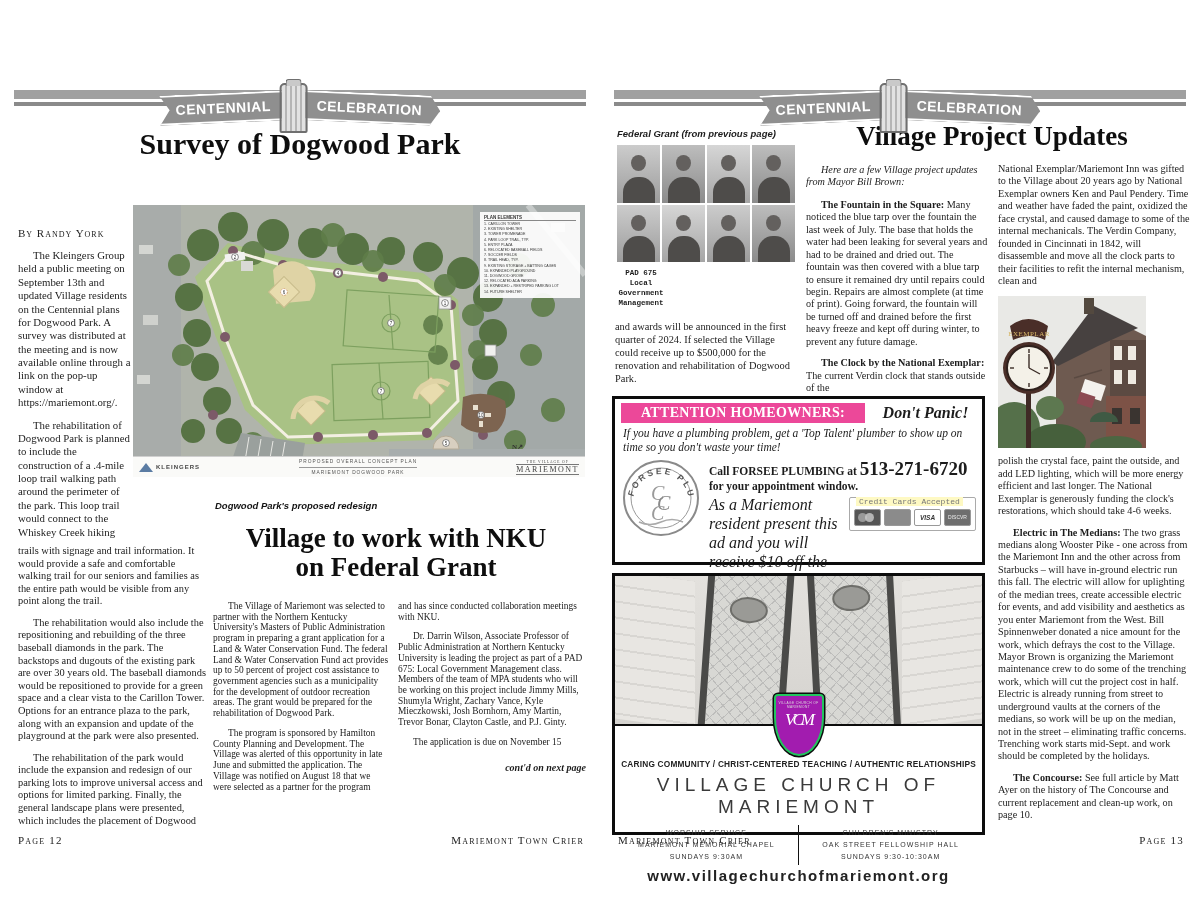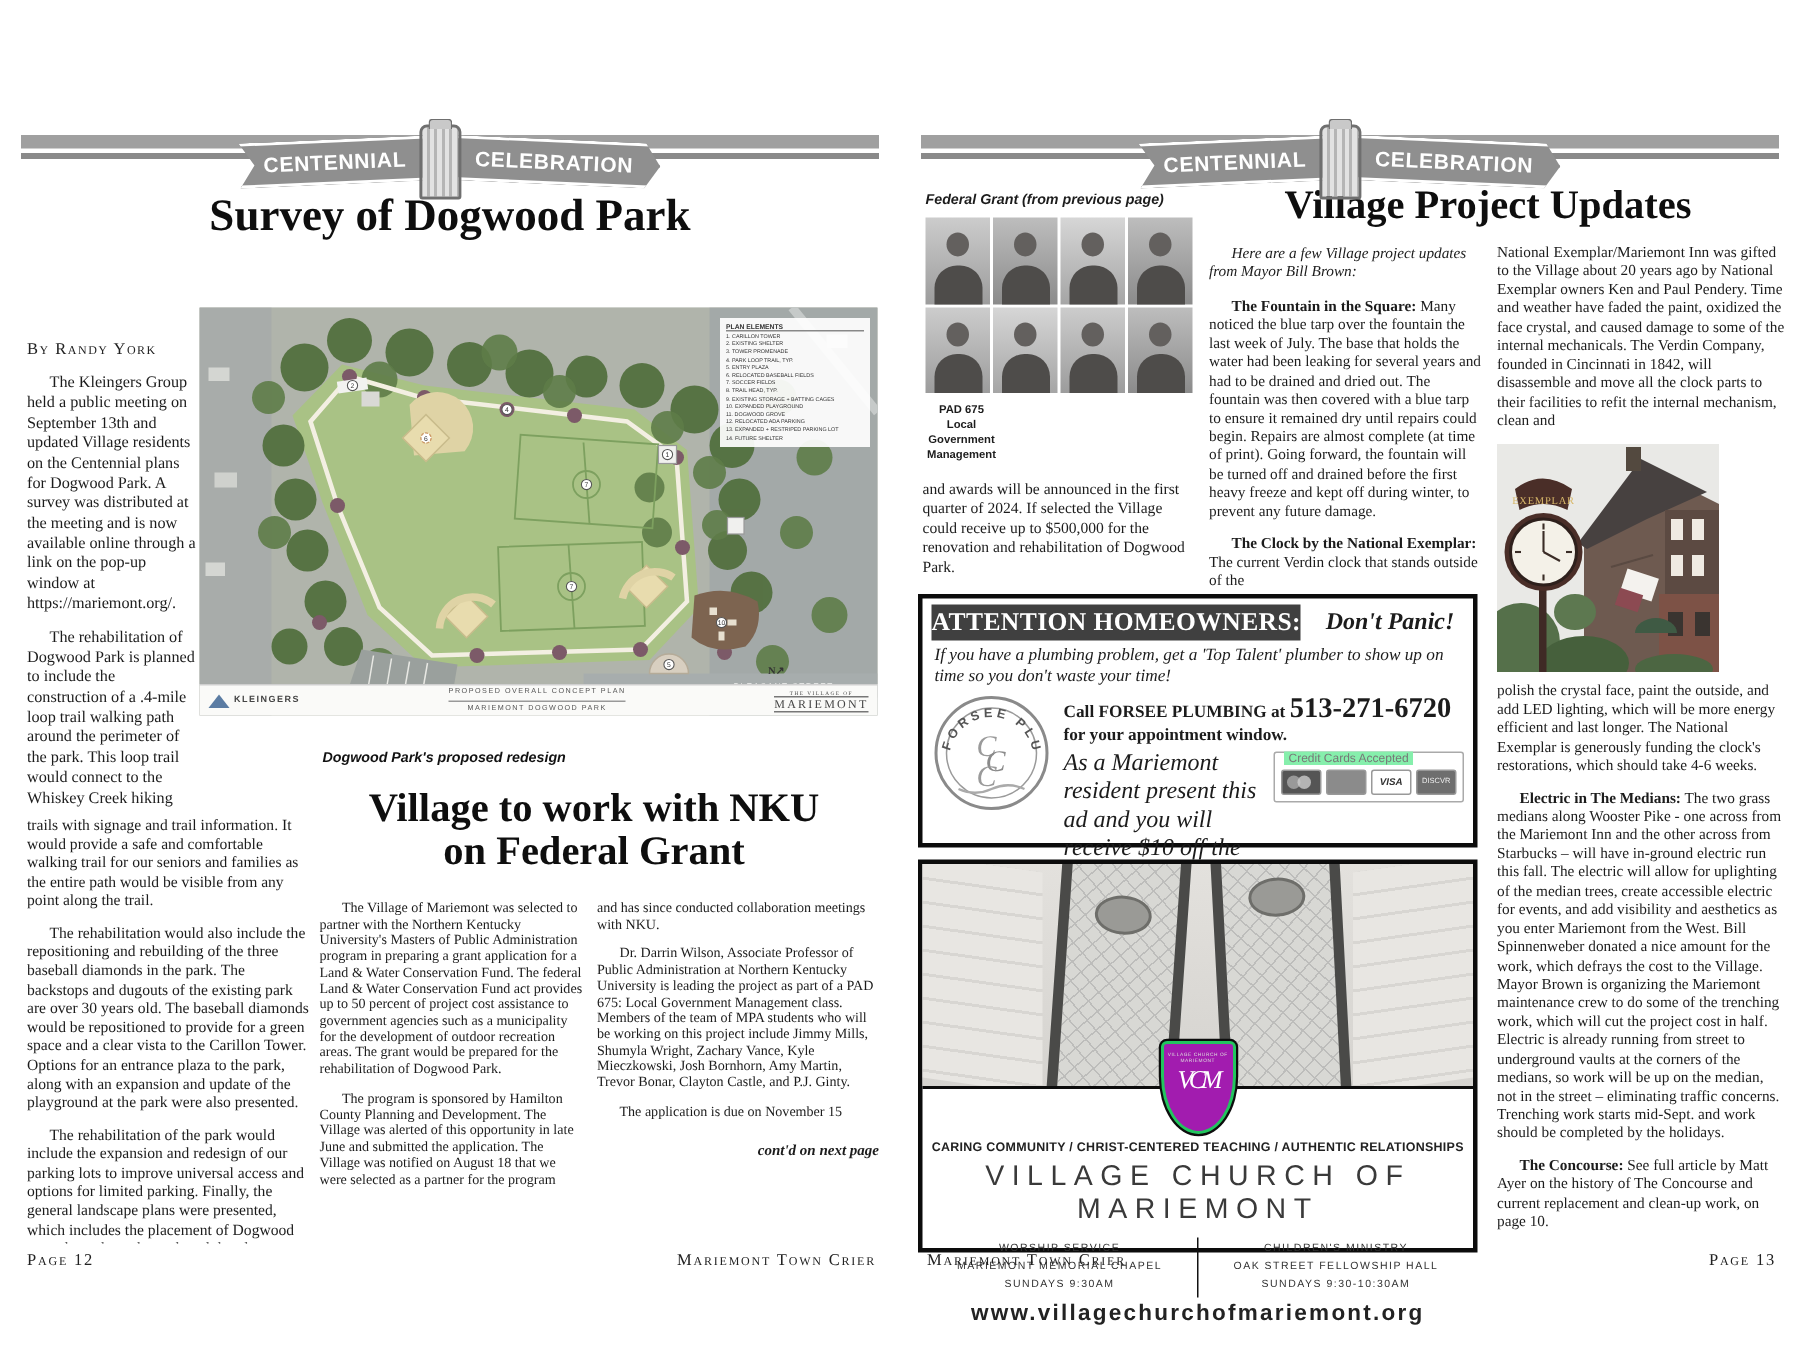--- a/index.html
+++ b/index.html
@@ -69,48 +69,48 @@
   .headshot::before{content:"";position:absolute;left:50%;top:18%;width:15px;height:16px;margin-left:-7.5px;border-radius:50%;background:#63605e;}
   .headshot::after{content:"";position:absolute;left:50%;top:55%;width:32px;height:30px;margin-left:-16px;border-radius:15px 15px 0 0;background:#4e4c4a;}
   .nku-row{position:absolute;top:265px;left:15px;width:182px;display:flex;align-items:flex-start;gap:8px;}
   .nku-logo{flex:1;}
   .nku-word{font-family:"Liberation Sans",sans-serif;font-weight:bold;font-size:27px;line-height:1;letter-spacing:-1px;display:flex;align-items:center;}
   .nku-nku{color:#fff;-webkit-text-stroke:1.3px #4a4a4a;text-stroke:1.3px #4a4a4a;}
   .nku-mpa{color:#111;}
   .flame{width:9px;height:15px;background:#9a9a9a;border-radius:50% 50% 50% 50%/60% 60% 40% 40%;
          clip-path:polygon(50% 0,90% 45%,100% 80%,50% 100%,0 80%,12% 40%);margin:0 1px;}
   .nku-tag{font-size:4.6px;font-style:italic;color:#555;text-align:center;margin-top:2px;line-height:1.3;font-family:"Liberation Sans",sans-serif;}
-  .pad-block{width:52px;font-family:Liberation Sans, sans-serif;font-weight:bold;font-size:7.5px;line-height:1.35;text-align:center;margin-top:3px;}
+  .pad-block{width:52px;font-family:Liberation Mono, monospace;font-weight:bold;font-size:7.5px;line-height:1.35;text-align:center;margin-top:3px;}
   .fg-cont{position:absolute;top:320px;left:15px;width:183px;font-size:10.4px;line-height:1.25;}
 
   
   .ucol1{top:164px;left:206px;width:182px;height:228px;font-size:10.2px;line-height:1.22;}
   .ucol1 .intro{font-style:italic;text-indent:15px;margin-bottom:10px;}
   .ucol2{top:163px;left:398px;width:192px;height:676px;font-size:10.2px;line-height:1.22;}
   .lead{font-weight:bold;}
 
   
   .clock-photo{width:148px;height:152px;margin:5px 0 7px 0;position:relative;background:#e9e9e6;overflow:hidden;}
 
   
   .plumb{position:absolute;top:396px;left:12px;width:373px;height:169px;border:3px solid #0c0c0c;background:#fff;box-sizing:border-box;padding:4px 6px;}
   .plumb-head{display:flex;align-items:center;gap:10px;}
-  .plumb-head .blackbox{background:#404040;color:#fff;font-weight:bold;font-size:17px;padding:2px 0;letter-spacing:.3px;}
+  .plumb-head .blackbox{background:#ec4899;color:#fff;font-weight:bold;font-size:14px;padding:2px 20px;letter-spacing:.3px;}
   .plumb-head .panic{font-weight:bold;font-style:italic;font-size:16px;flex:1;text-align:center;}
   .pitch{font-weight:normal;font-style:italic;font-size:11.5px;line-height:1.2;margin:4px 2px 3px 2px;}
   .plumb-main{display:flex;gap:8px;}
   .plogo{flex:0 0 80px;}
   .pright{flex:1;}
   .call-line{font-weight:bold;font-size:11.5px;}
   .call-line .phone{font-size:19px;}
   .appt{font-weight:bold;font-size:11.5px;margin-bottom:3px;}
   .offer-row{display:flex;gap:6px;}
   .offer{font-style:italic;font-size:16px;line-height:1.2;flex:1;}
   .cards{flex:0 0 118px;border:1px solid #aaa;border-radius:2px;padding:1px 4px 3px 4px;position:relative;margin-top:2px;height:34px;box-sizing:border-box;}
-  .cards-label{font-family:Liberation Sans, sans-serif;font-size:8px;color:#777;position:absolute;top:-1px;left:6px;background:#86efac;padding:0 3px;}
+  .cards-label{font-family:Liberation Mono, monospace;font-size:8px;color:#777;position:absolute;top:-1px;left:6px;background:#fef9c3;padding:0 3px;}
   .chips{display:flex;gap:3px;margin-top:10px;}
   .chip{width:25px;height:15px;border-radius:2px;border:1px solid #999;position:relative;font-family:"Liberation Sans",sans-serif;}
   .chip.mc{background:#555;}
   .chip.mc::before,.chip.mc::after{content:"";position:absolute;top:3px;width:9px;height:9px;border-radius:50%;}
   .chip.mc::before{left:3px;background:#999;} .chip.mc::after{left:10px;background:#ccc;opacity:.8;}
   .chip.ax{background:#8b8b8b;}
   .chip.vs{background:#fff;color:#333;font-weight:bold;font-size:6.5px;text-align:center;line-height:15px;font-style:italic;}
   .chip.dc{background:#6e6e6e;color:#eee;font-size:5px;text-align:center;line-height:15px;}
   .pres-row{display:flex;justify-content:space-between;align-items:flex-end;margin-top:11px;}
   .pres{font-weight:bold;font-size:12px;}

